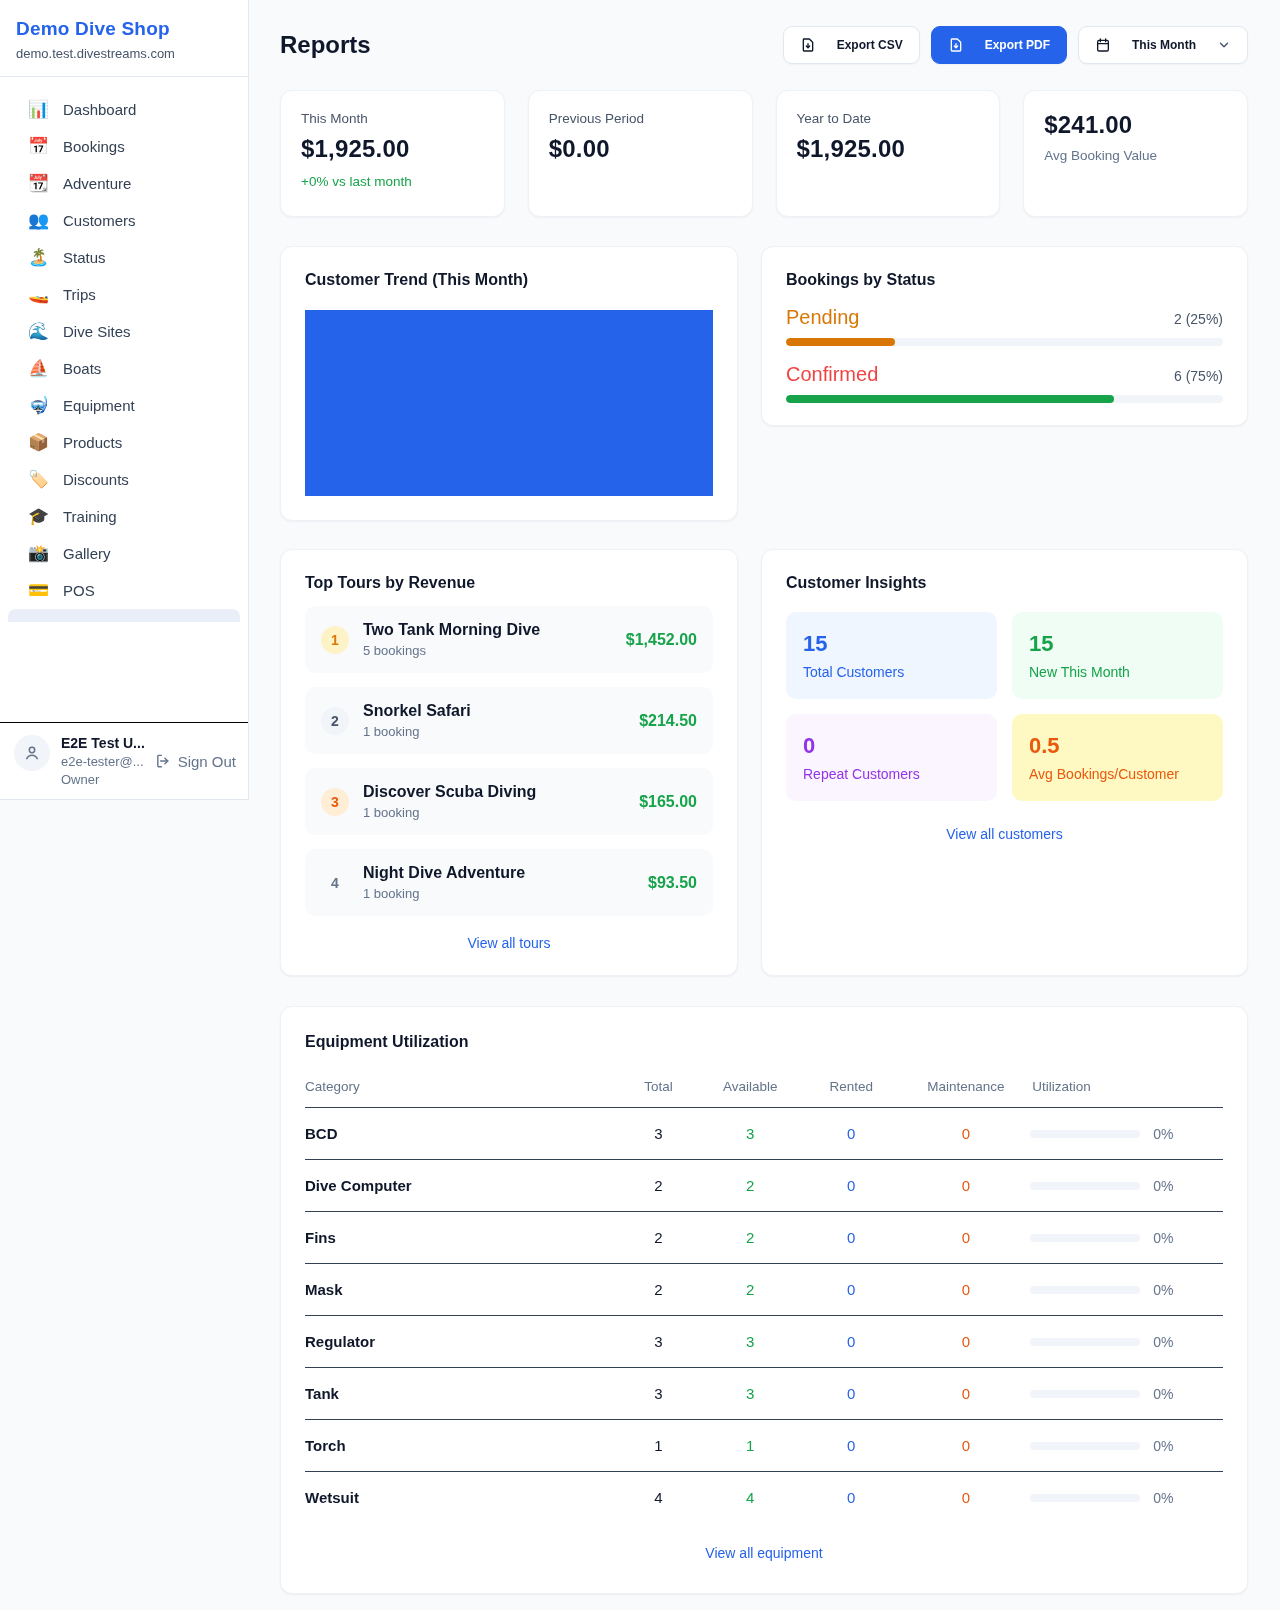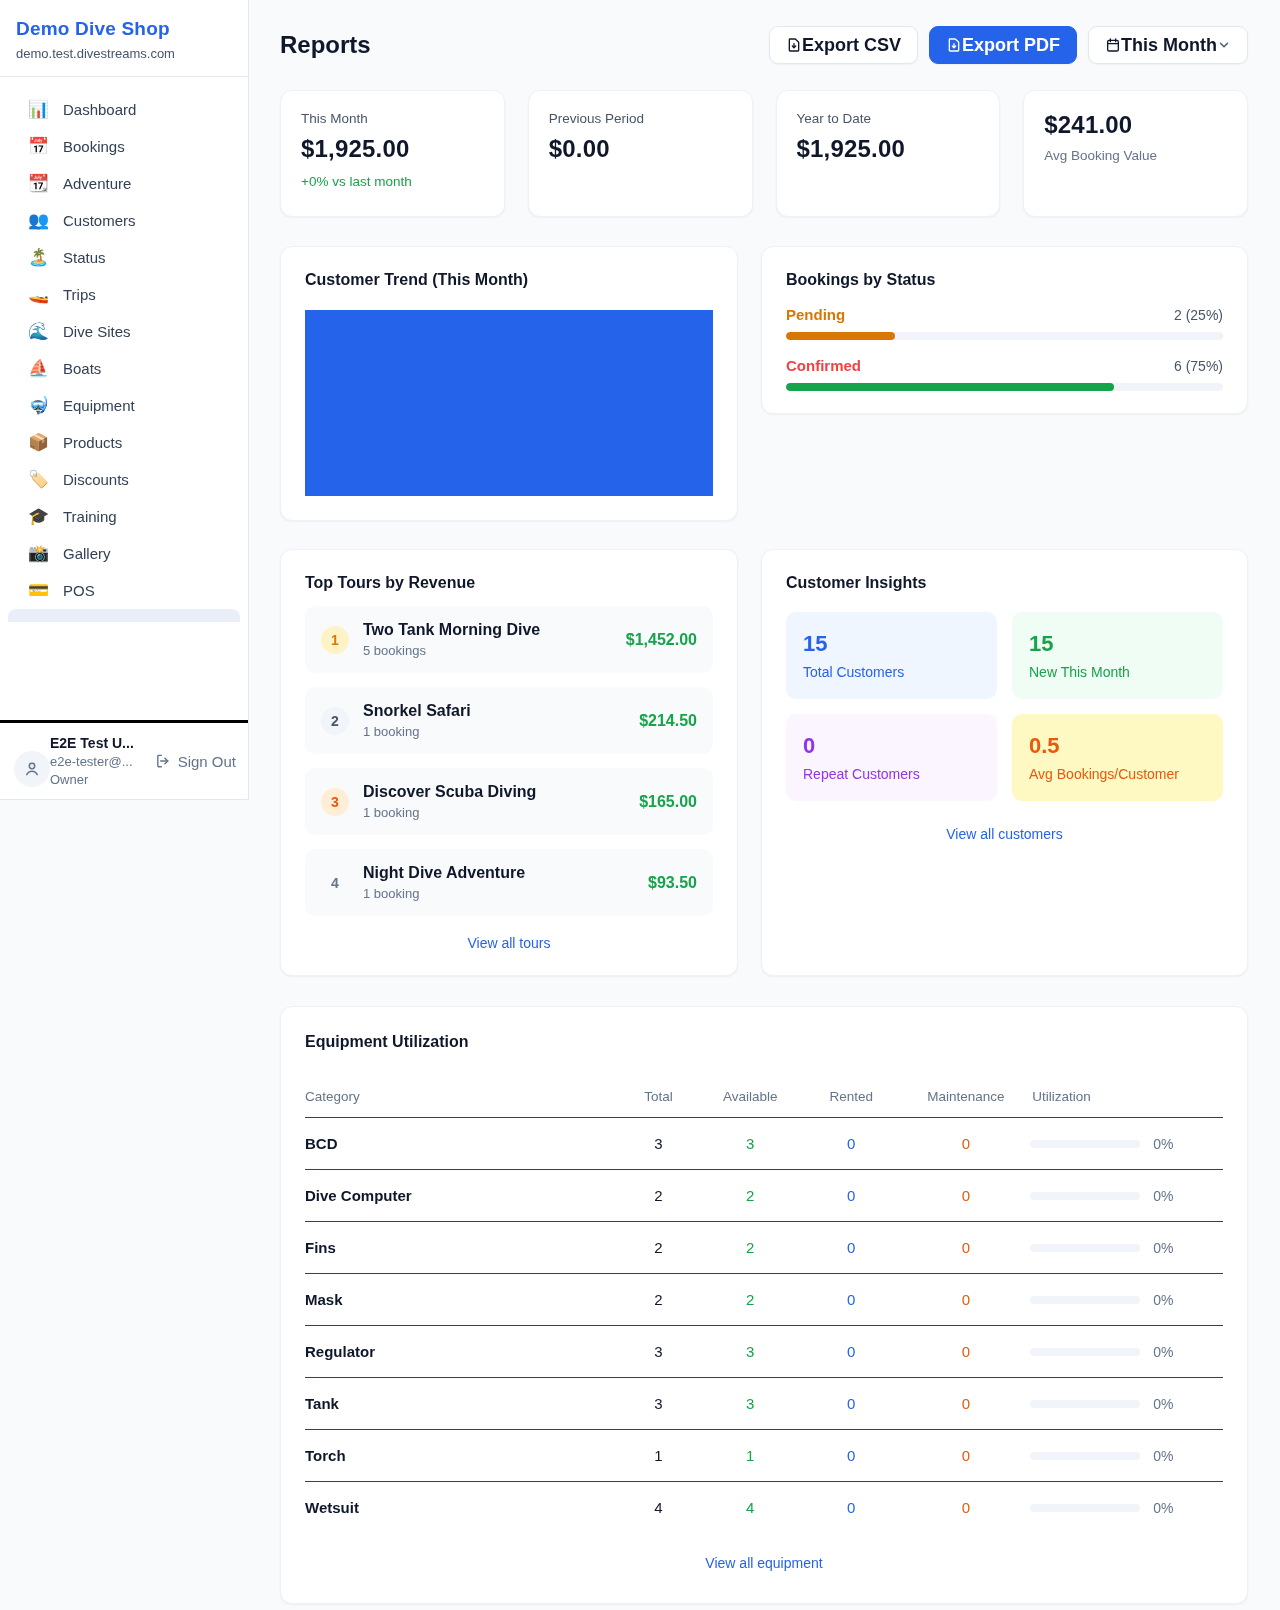--- a/index.html
+++ b/index.html
@@ -11,37 +11,37 @@
              border-right:1px solid #e2e8f0; border-bottom:1px solid #e2e8f0;
              display:flex; flex-direction:column; }
   .sidebar-header { padding:18px 16px 15px; border-bottom:1px solid #e2e8f0; }
   .shop-name { color:#2563eb; font-size:19px; font-weight:bold; letter-spacing:.2px; }
   .shop-domain { color:#475569; font-size:13px; margin-top:6px; }
   .nav { flex:1; padding:14px 8px 0; overflow:hidden; position:relative; }
   .nav-item { display:flex; align-items:center; gap:13px; padding:10px 20px; border-radius:8px;
               font-size:15px; color:#334155; cursor:pointer; }
   .nav-icon { width:22px; font-size:17px; line-height:1; text-align:center; }
   .nav-partial { height:13px; margin:0 0 -2px; border-radius:8px 8px 0 0; background:#e9eef8; }
-  .sidebar-footer { border-top:3px solid #000000; padding:12px 14px; position:relative;
-                    display:flex; align-items:flex-end; }
+  .sidebar-footer { border-top:1px solid #000000; padding:12px 14px; position:relative;
+                    display:flex; gap:11px; align-items:flex-start; }
   .avatar { width:36px; height:36px; border-radius:50%; background:#f1f5f9; flex:none;
             display:flex; align-items:center; justify-content:center; }
   .user-name { font-size:14px; font-weight:bold; color:#0f172a; }
   .user-email { font-size:13px; color:#64748b; margin-top:3px; }
   .user-role { font-size:13px; color:#64748b; margin-top:3px; }
   .signout { position:absolute; right:12px; top:50%; transform:translateY(-50%);
              display:flex; align-items:center; gap:6px; color:#64748b; font-size:15px; cursor:pointer; }
 
   
   .main { margin-left:249px; padding:26px 32px 40px 31px; }
   .topbar { display:flex; align-items:center; justify-content:space-between; margin-bottom:26px; }
   .page-title { font-size:24px; font-weight:bold; color:#0f172a; }
   .topbar-actions { display:flex; gap:11px; }
-  .btn { display:flex; align-items:center; gap:0; height:38px; padding:0 16px; border-radius:9px;
-         background:#fff; border:1px solid #e2e8f0; font-size:18px; font-weight:bold; color:#0f172a;
+  .btn { display:flex; align-items:center; gap:21px; height:38px; padding:0 16px; border-radius:9px;
+         background:#fff; border:1px solid #e2e8f0; font-size:12px; font-weight:bold; color:#0f172a;
          cursor:pointer; box-shadow:0 1px 2px rgba(15,23,42,.04); font-family:inherit; }
   .btn-primary { background:#2563eb; border-color:#2563eb; color:#fff; }
   .btn svg { flex:none; }
 
   .card { background:#fff; border:1px solid #eef1f6; border-radius:12px;
           box-shadow:0 1px 2px rgba(15,23,42,.05); }
   .card-title { font-size:16px; font-weight:bold; color:#0f172a; }
 
   
   .stats-row { display:grid; grid-template-columns:repeat(4,1fr); gap:23px; margin-bottom:29px; }
@@ -52,21 +52,21 @@
   .stat-card.value-first .stat-value { margin-top:0; }
   .stat-card.value-first .stat-label { margin-top:9px; font-size:13.5px; color:#64748b; }
 
   
   .charts-row { display:grid; grid-template-columns:458px 1fr; gap:23px; margin-bottom:28px; align-items:start; }
   .revenue-card { padding:24px; }
   .revenue-chart { margin-top:21px; height:186px; background:#2563eb; }
   .status-card { padding:24px 24px 22px; }
   .status-row { margin-top:17px; }
   .status-line { display:flex; justify-content:space-between; align-items:baseline; margin-bottom:9px; }
-  .status-name { font-size:15px; font-weight:bold;text-align:center; }
+  .status-name { font-size:20px; font-weight:normal;text-align:center; }
   .status-name.pending { color:#d97706; }
   .status-name.confirmed { color:#ef4444; }
   .status-count { font-size:14px; color:#475569; }
   .bar-track { height:8px; border-radius:4px; background:#f1f5f9; overflow:hidden; }
   .bar-fill { height:100%; border-radius:4px; }
   .bar-fill.pending { background:#d97706; }
   .bar-fill.confirmed { background:#16a34a; }
 
   
   .middle-row { display:grid; grid-template-columns:458px 1fr; gap:23px; margin-bottom:30px; align-items:stretch; }
@@ -92,21 +92,21 @@
   .insight-value { font-size:22px; font-weight:bold; }
   .insight-label { font-size:14px; margin-top:7px; }
   .insight-tile.blue   { background:#eff6ff; } .insight-tile.blue   .insight-value,.insight-tile.blue   .insight-label { color:#2563eb; }
   .insight-tile.green  { background:#f0fdf4; } .insight-tile.green  .insight-value,.insight-tile.green  .insight-label { color:#16a34a; }
   .insight-tile.purple { background:#faf5ff; } .insight-tile.purple .insight-value,.insight-tile.purple .insight-label { color:#9333ea; }
   .insight-tile.orange { background:#fef9c3; } .insight-tile.orange .insight-value,.insight-tile.orange .insight-label { color:#ea580c; }
   .insights-card .view-link { margin-top:25px; }
 
   
   .equipment-card { padding:26px 24px 18px; }
-  table { width:100%; border-collapse:collapse; margin-top:38px; }
+  table { width:100%; border-collapse:collapse; margin-top:28px; }
   thead th { font-size:13.5px; font-weight:normal; color:#64748b; text-align:center;
              padding:0 0 13px; border-bottom:1px solid #334155; }
   thead th.col-category { text-align:left; }
   thead th.col-utilization { text-align:left; padding-left:2px; }
   tbody td { padding:17px 0; font-size:15px; text-align:center; border-bottom:1px solid #334155; }
   tbody tr:last-child td { border-bottom:none; }
   td.cat { text-align:left; font-weight:bold; color:#0f172a; }
   td.tot { color:#0f172a; }
   td.avail { color:#16a34a; }
   td.rent { color:#2563eb; }

